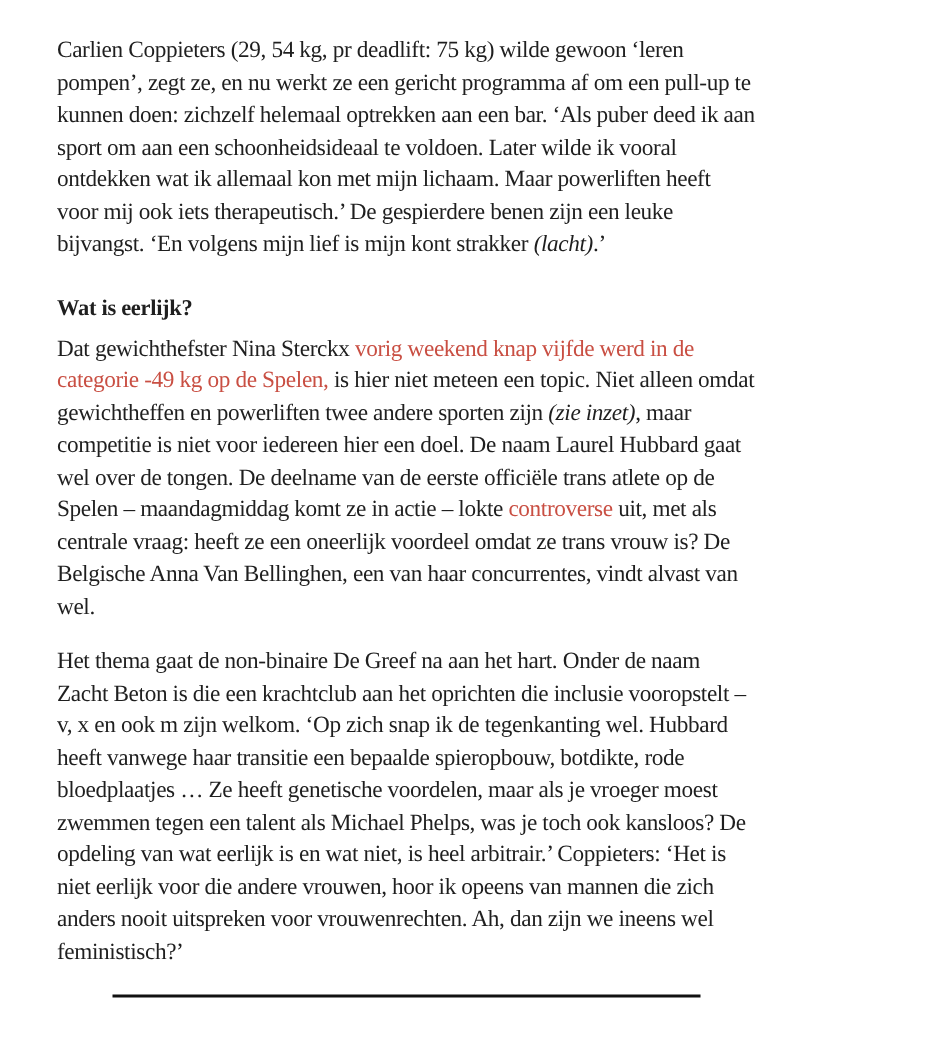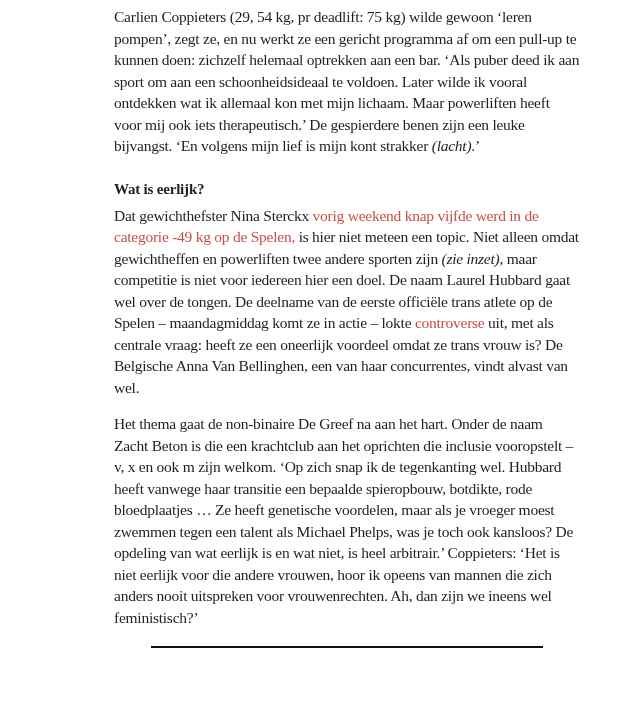--- a/index.html
+++ b/index.html
@@ -15,23 +15,23 @@
     background: var(--bg);
   }
   body {
     width: 622px;
     height: 702px;
     overflow: hidden;
     font-family: "Liberation Serif", "DejaVu Serif", serif;
     color: var(--text);
   }
   .article {
-    margin-left: 114px;
+    margin-left: 38px;
     width: 466px;
-    padding-top: 6px;
+    padding-top: 23px;
     font-size: 15.5px;
     line-height: 21.5px;
     letter-spacing: -0.25px;
     text-align: left;
   }
   .article p {
     margin: 0;
   }
   .para-intro   { margin-bottom: 21px !important; }
   .para-debate  { margin-bottom: 15px !important; }

